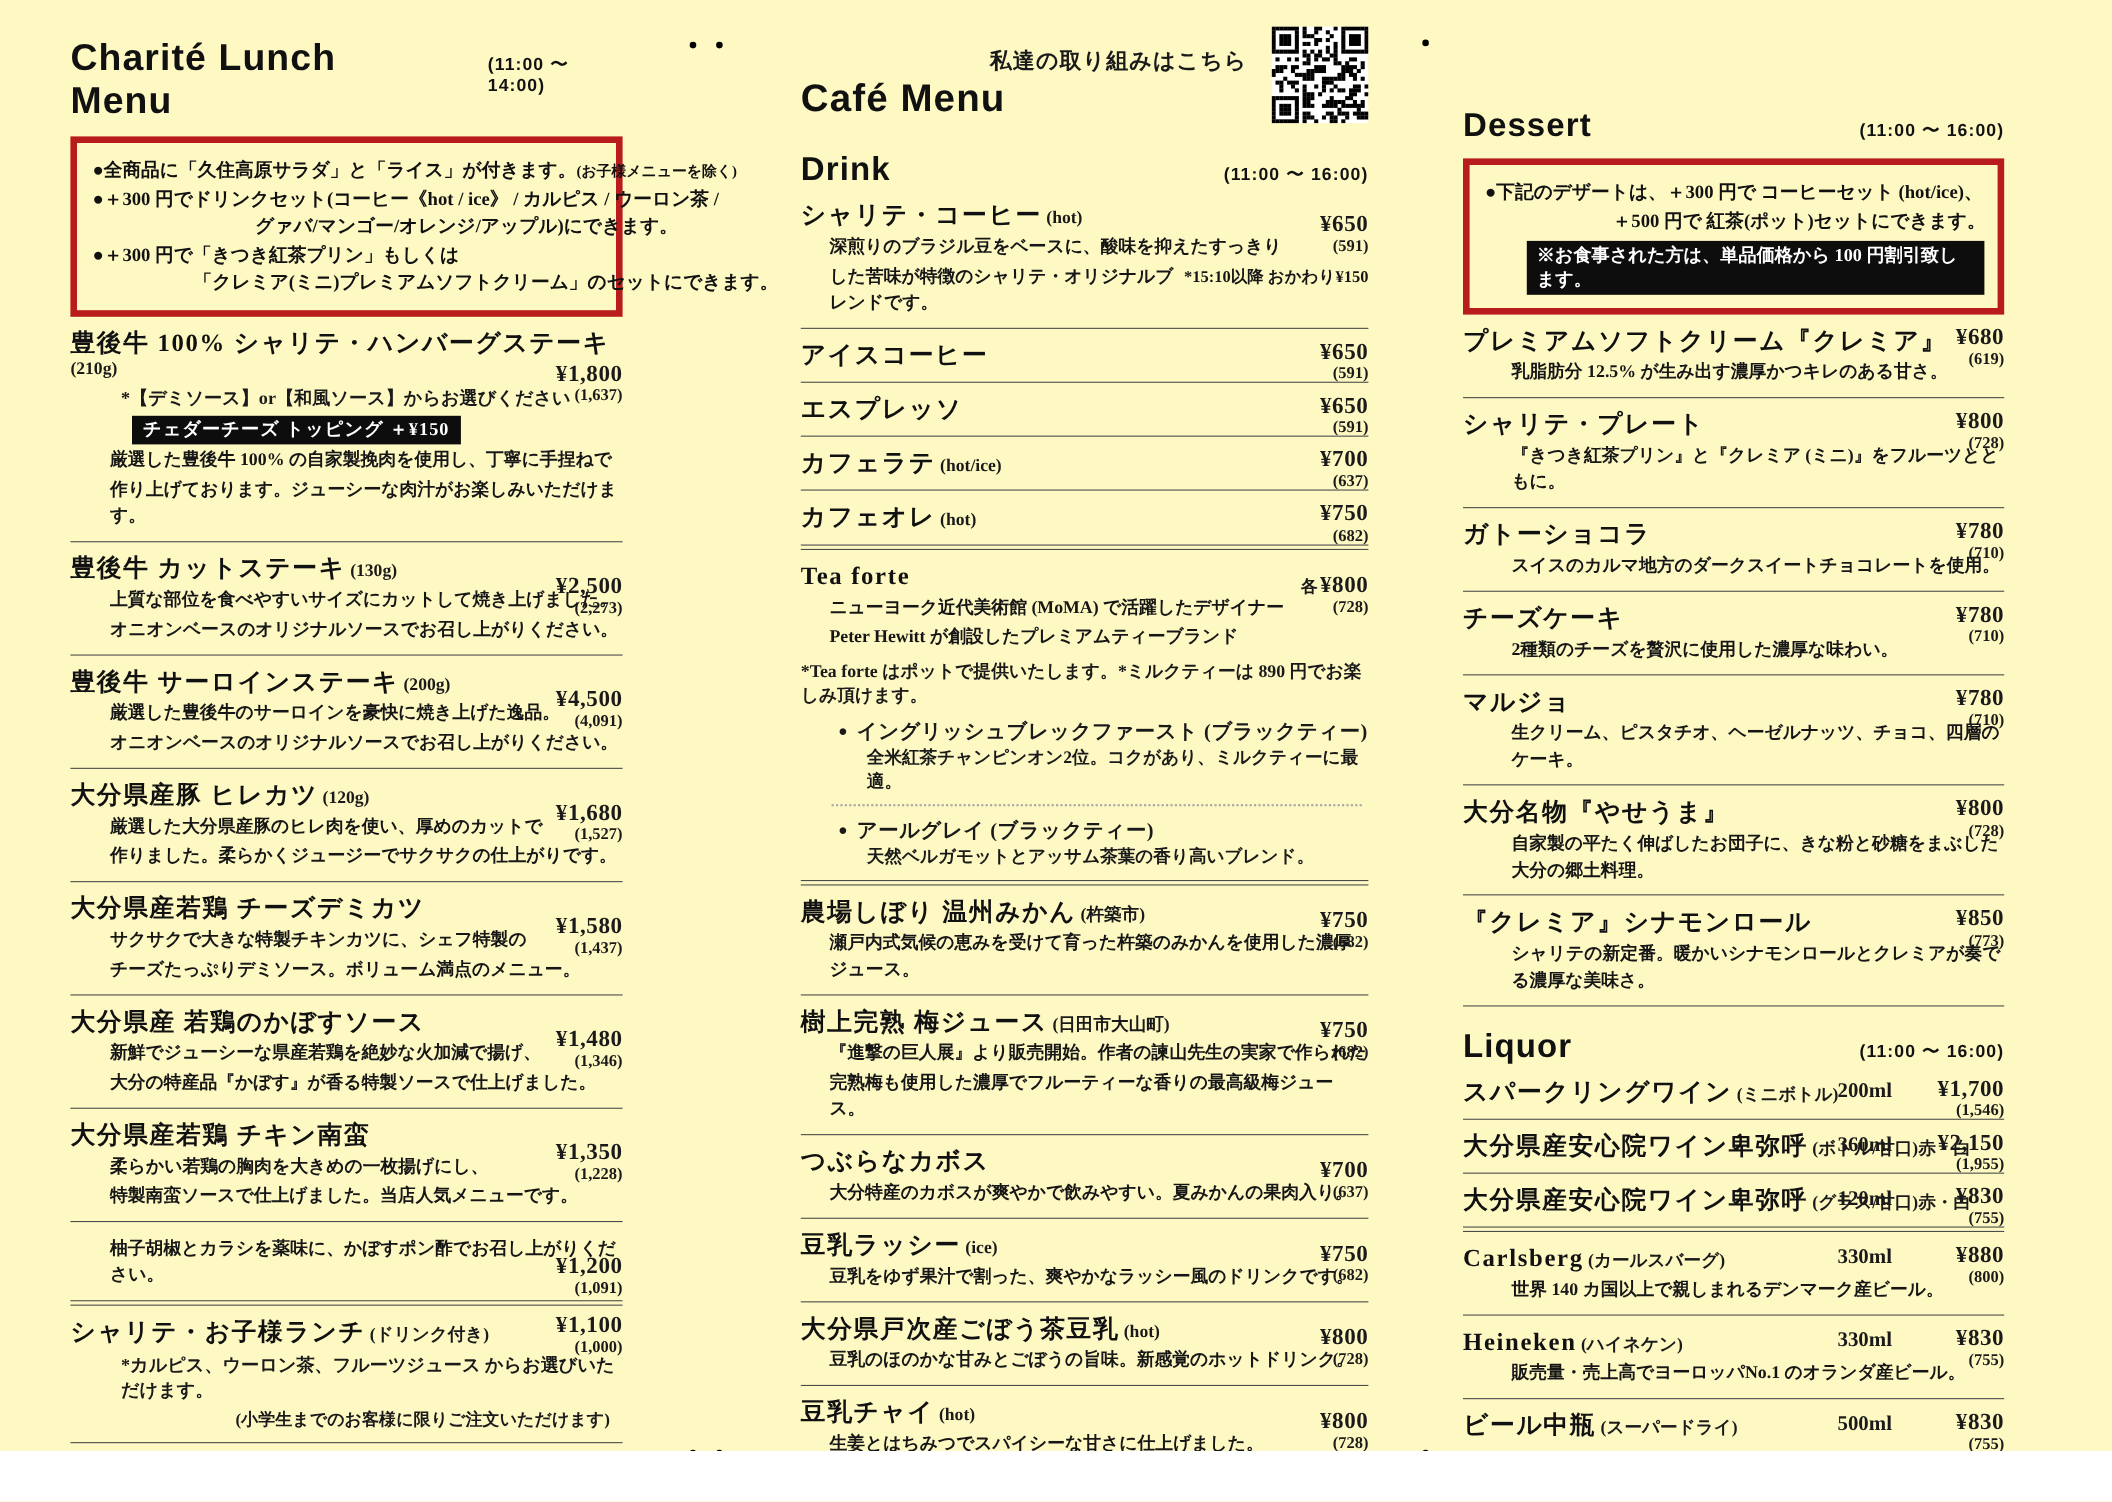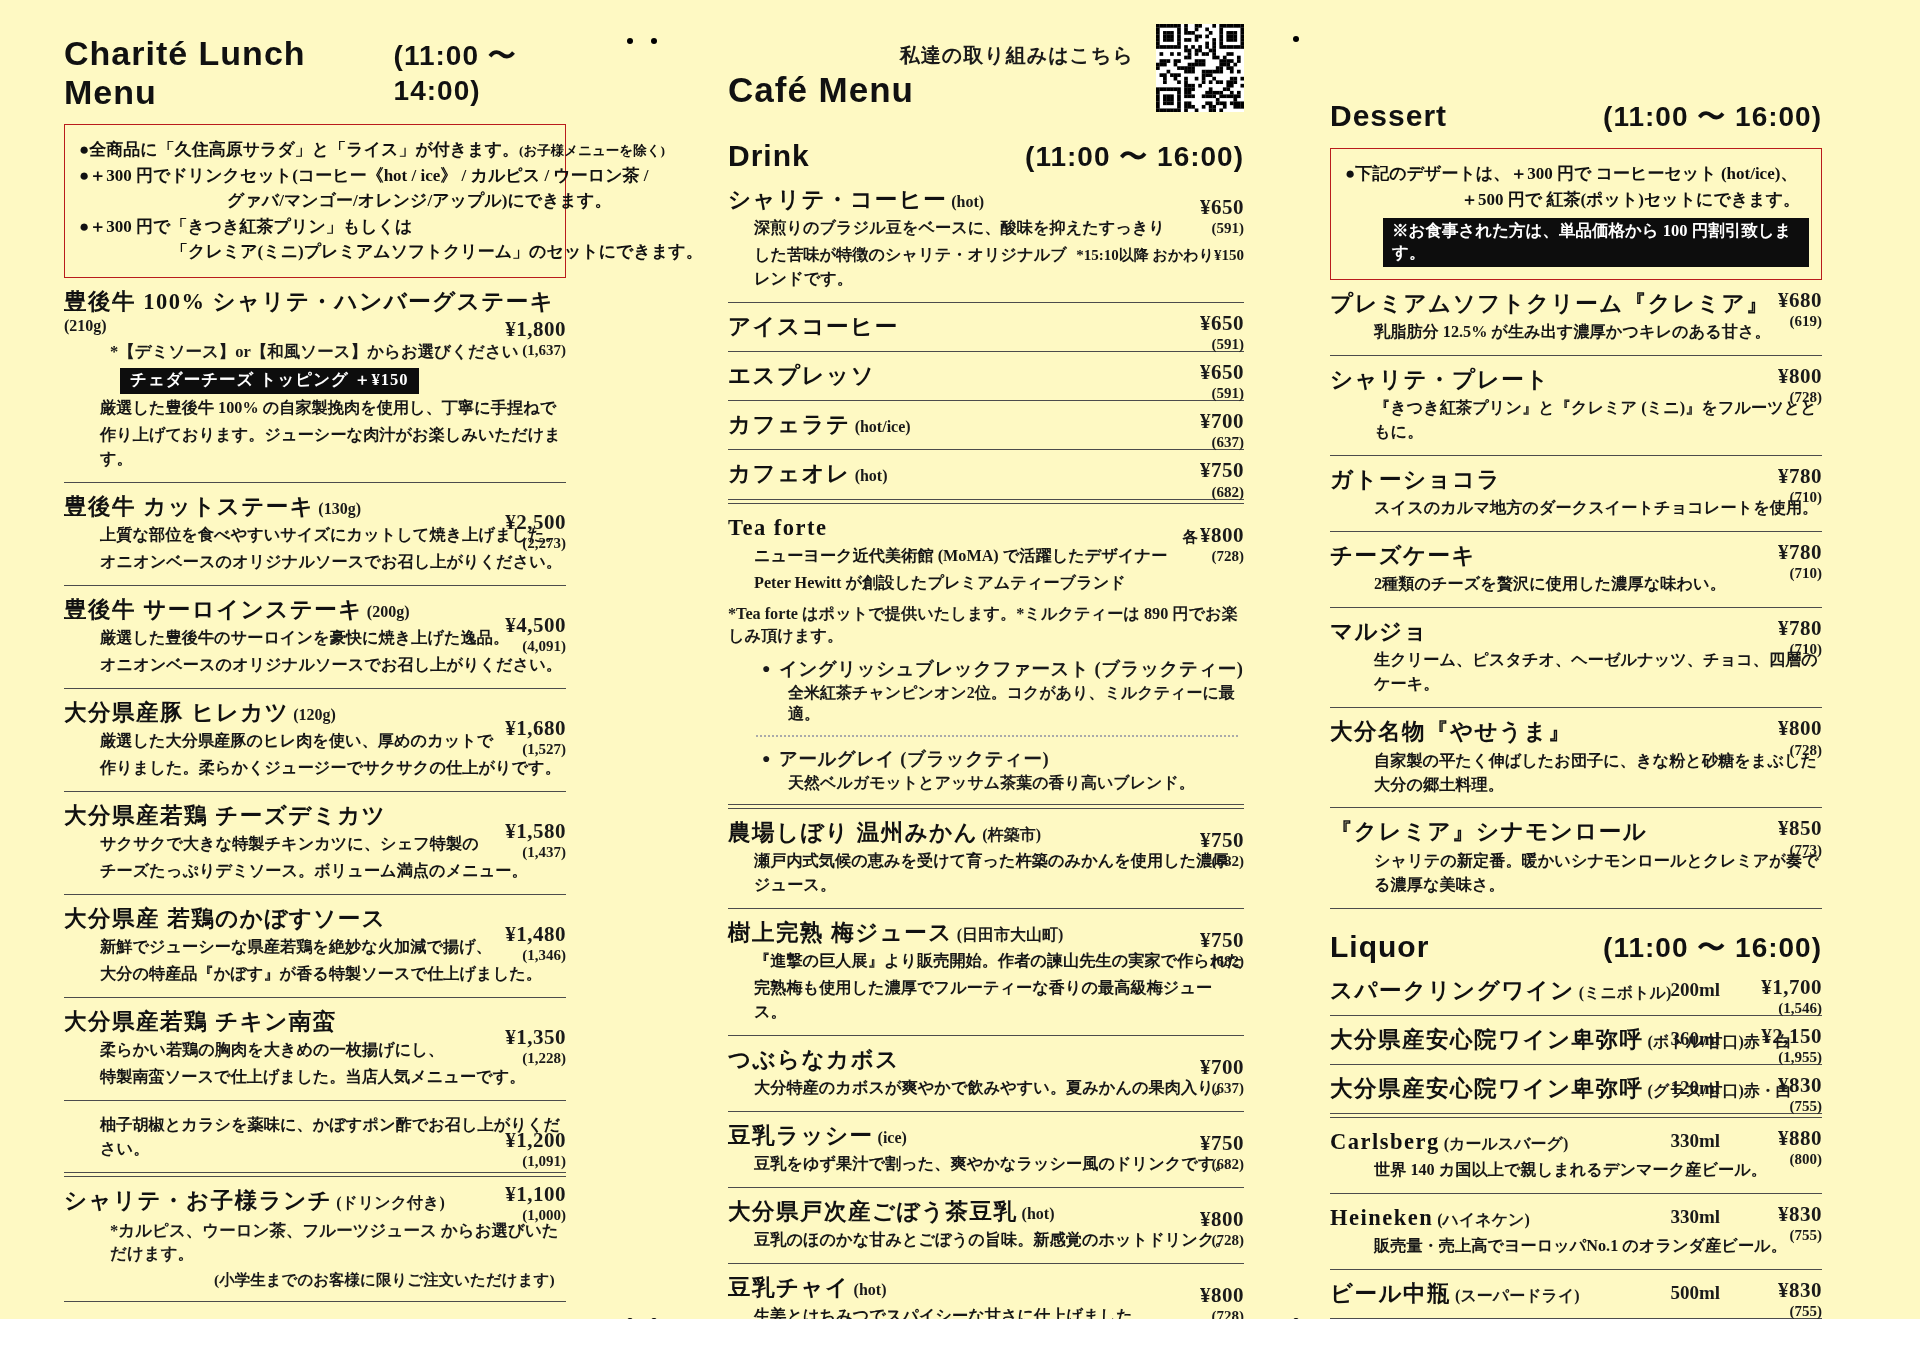--- a/index.html
+++ b/index.html
@@ -8,27 +8,27 @@
   .col{position:absolute;}
   #col1{left:64px;top:34px;width:502px;}
   #col2{left:728px;top:18px;width:516px;}
   #col3{left:1330px;top:98px;width:492px;}
 
   
   .head-row{display:flex;align-items:baseline;gap:14px;}
   .menu-title{font-family:"Liberation Sans","DejaVu Sans",sans-serif;font-weight:700;
               font-size:34px;letter-spacing:1px;color:#111;}
   .hours{font-family:"Liberation Sans","DejaVu Sans",sans-serif;font-weight:700;
-         font-size:28px;letter-spacing:1px;color:#111;margin-left:44px;}
+         font-size:16px;letter-spacing:1px;color:#111;margin-left:44px;}
   .section-row{display:flex;justify-content:space-between;align-items:baseline;margin-top:2px;}
   .section-title{font-family:"Liberation Sans","DejaVu Sans",sans-serif;font-weight:700;
                  font-size:30px;letter-spacing:1px;color:#111;}
 
   
-  .note-box{border:1px solid #b91c1c;padding:12px 12px 12px 14px;margin-top:12px;}
+  .note-box{border:6px solid #b91c1c;padding:12px 12px 12px 14px;margin-top:12px;}
   .note-line{font-size:17px;font-weight:700;line-height:1.5;color:#111;white-space:nowrap;}
   .note-small{font-size:13.5px;}
   #lunch-notes .note-line:nth-child(3){margin-left:148px;}
   #lunch-notes .note-line:nth-child(5){margin-left:92px;}
   #dessert-notes .note-line:nth-child(2){margin-left:116px;}
   .hl-row{margin:6px 0 0 38px;}
   .hl-badge{display:inline-block;background:#0d0d0d;color:#fff;font-size:16.5px;font-weight:700;
             padding:2px 9px 3px;}
 
   

